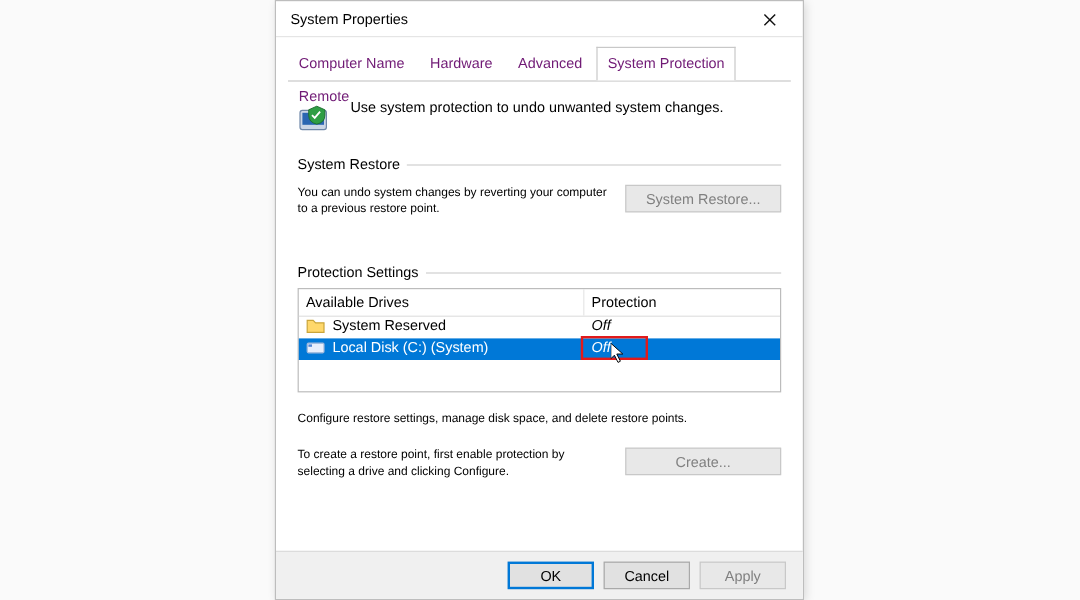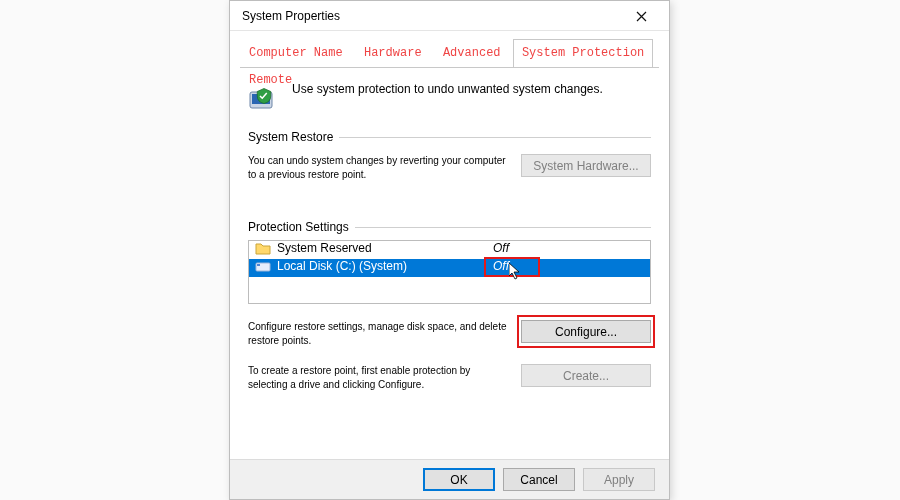--- a/index.html
+++ b/index.html
@@ -53,27 +53,26 @@
     margin: 8px 10px 0 10px;
   }
   .tabs .bottom-line {
     position: absolute; left:0; right:0; bottom:0; height:1px; background:#c8c8c8;
   }
   .tab {
     position: relative;
     display: inline-block;
     padding: 6px 8px 6px 8px;
     font-size: 12px;
-    color: #ef4444;
+    color: #701a75;
     border: 1px solid transparent;
     border-bottom: none;
     cursor: pointer;
     background: transparent;
     z-index: 1;
-    font-family: Liberation Mono, monospace;
   }
   .tab.active {
     border-color: #c8c8c8;
     background: #fff;
     z-index: 2;
     padding-bottom: 7px;
     margin-bottom: -1px;
   }
   .content {
     flex: 1;
@@ -250,31 +249,35 @@
       <div class="text">Use system protection to undo unwanted system changes.</div>
     </div>
 
     <div class="groupbox">
       <div class="group-header">
         <span>System Restore</span>
         <span class="line"></span>
       </div>
       <div class="row">
         <div class="text">You can undo system changes by reverting your computer to a previous restore point.</div>
-        <button class="win-btn disabled">System Hardware...</button>
+        <button class="win-btn disabled">System Restore...</button>
       </div>
     </div>
 
     <div class="groupbox" style="margin-top:38px">
       <div class="group-header">
         <span>Protection Settings</span>
         <span class="line"></span>
       </div>
 
       <div class="drives-box">
+        <div class="drives-head">
+          <div class="col-drive">Available Drives</div>
+          <div class="col-prot">Protection</div>
+        </div>
 
         <div class="drive-row">
           <div class="col-drive">
             <span class="folder-icon">
               <svg viewBox="0 0 16 14">
                   <path d="M1 3 h5 l2 2 h7 v8 h-14 z" fill="#ffd86b" stroke="#caa53a"></path>
                 </svg>
             </span>
             <span>System Reserved</span>
           </div>
@@ -299,24 +302,20 @@
                   <path d="M0 0 L0 13 L3 10 L6 16 L8 15 L5 9 L10 9 Z" fill="#fff" stroke="#000" stroke-width="0.8"></path>
                 </svg>
             </span>
           </div>
         </div>
         <div class="drives-spacer"></div>
       </div>
 
       <div class="row" style="margin-top:16px">
         <div class="text">Configure restore settings, manage disk space, and delete restore points.</div>
-        <span class="configure-wrap">
-          <button class="win-btn">Configure...</button>
-          <span class="red-hl-cfg"></span>
-        </span>
       </div>
 
       <div class="row" style="margin-top:16px">
         <div class="text">To create a restore point, first enable protection by selecting a drive and clicking Configure.</div>
         <button class="win-btn disabled">Create...</button>
       </div>
 
     </div>
 
   </div>

